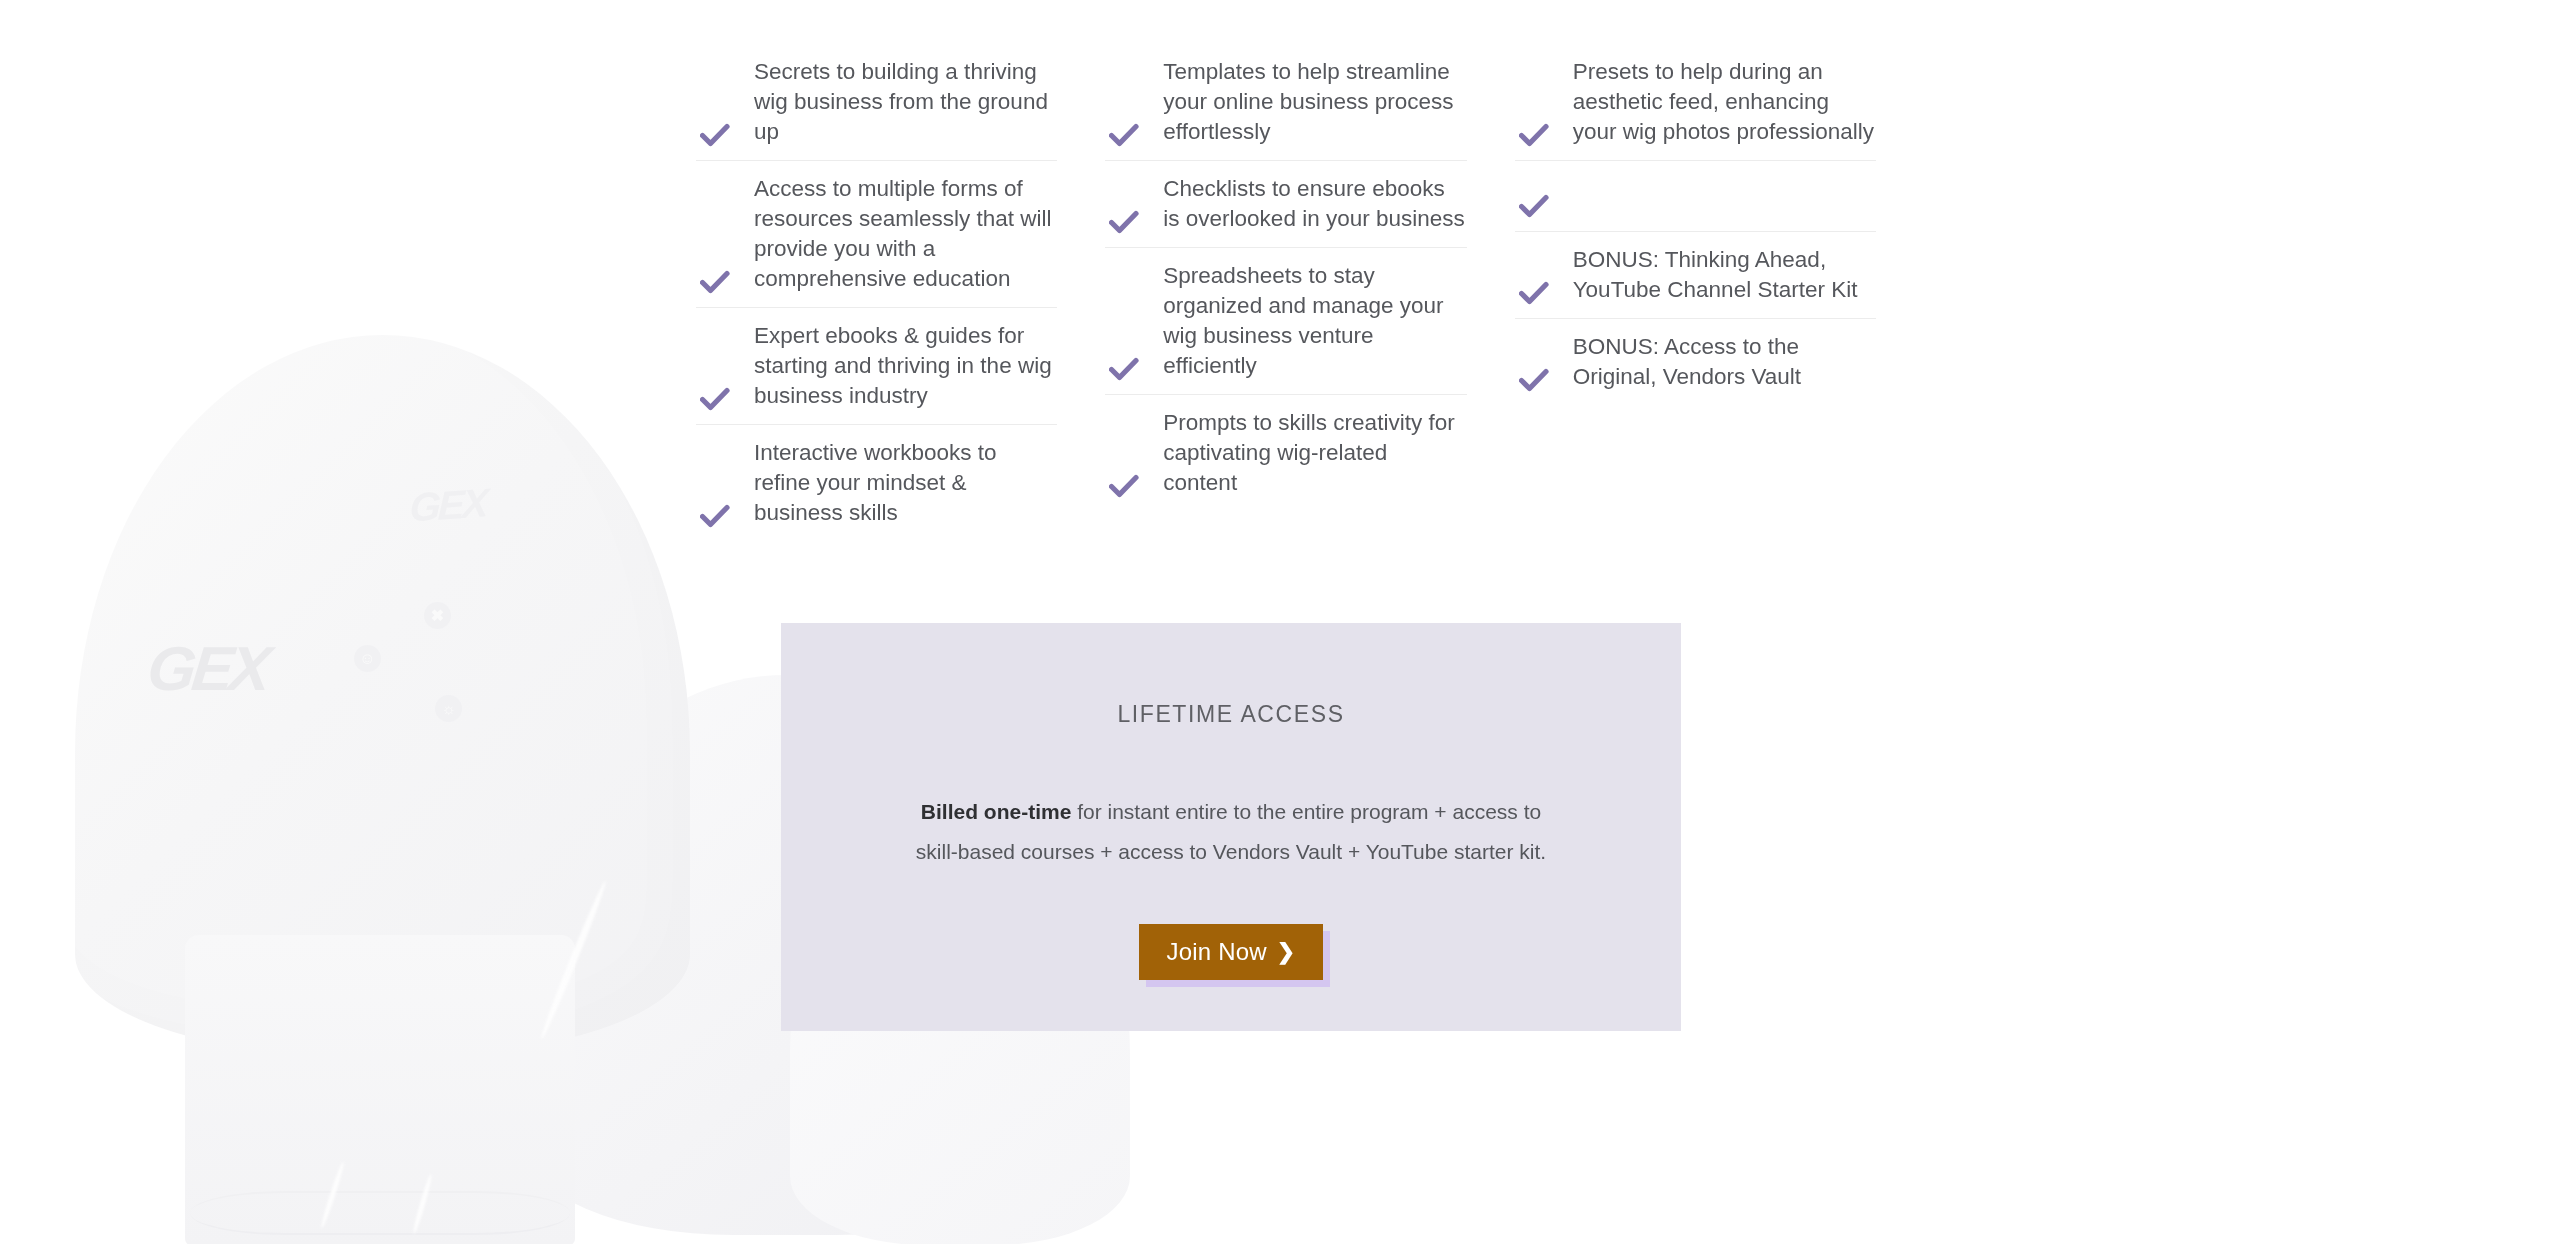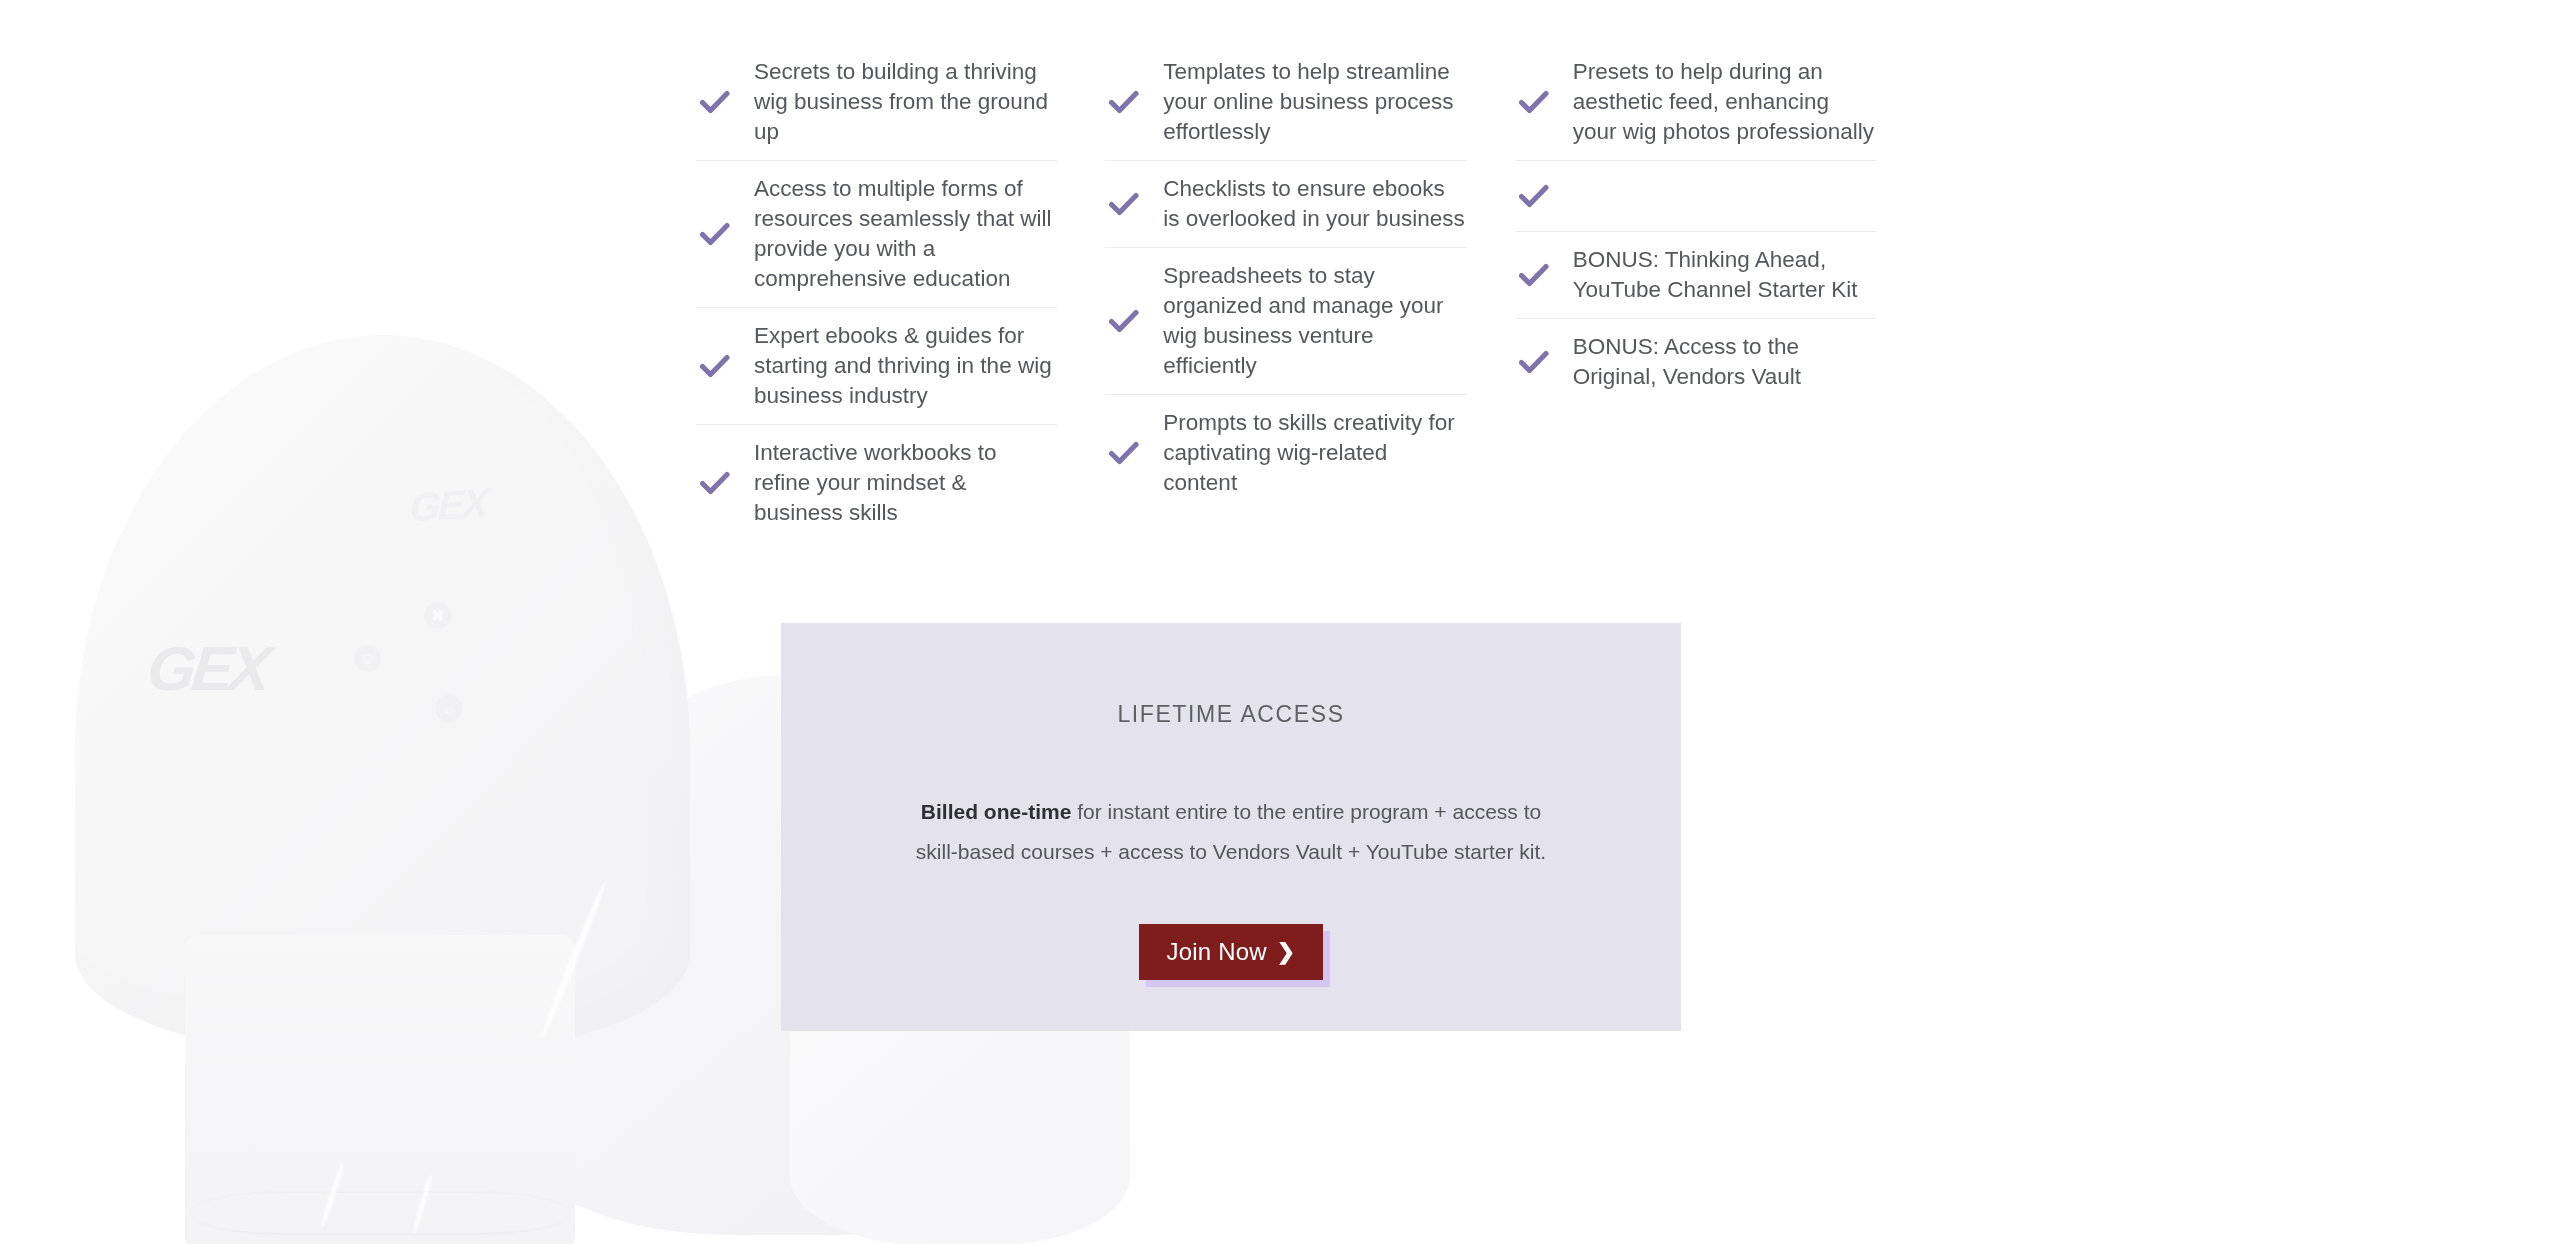--- a/index.html
+++ b/index.html
@@ -131,21 +131,21 @@
     width: 1180px;
     display: flex;
     gap: 48px;
     z-index: 2;
   }
   .benefit-col {
     width: 362px;
   }
   .benefit-item {
     display: flex;
-    align-items: center;
+    align-items: flex-end;
     padding: 13px 0 13px 0;
     border-bottom: 1px solid #ececec;
     min-height: 44px;
   }
   .benefit-item.last {
     border-bottom: none;
   }
   .check-icon {
     flex: 0 0 auto;
     width: 38px;
@@ -201,21 +201,21 @@
     bottom: -7px;
     background: #d4c6f0;
     z-index: 1;
   }
   .cta-button {
     position: relative;
     z-index: 2;
     display: inline-flex;
     align-items: center;
     gap: 10px;
-    background: #7f1d1d;
+    background: #a16207;
     color: #ffffff;
     border: none;
     font-family: "Liberation Sans", sans-serif;
     font-size: 24px;
     padding: 14px 28px 14px 28px;
     cursor: pointer;
     letter-spacing: .2px;
   }
   .cta-chevron { font-size: 22px; font-weight: 700; line-height: 1; }
 </style>

